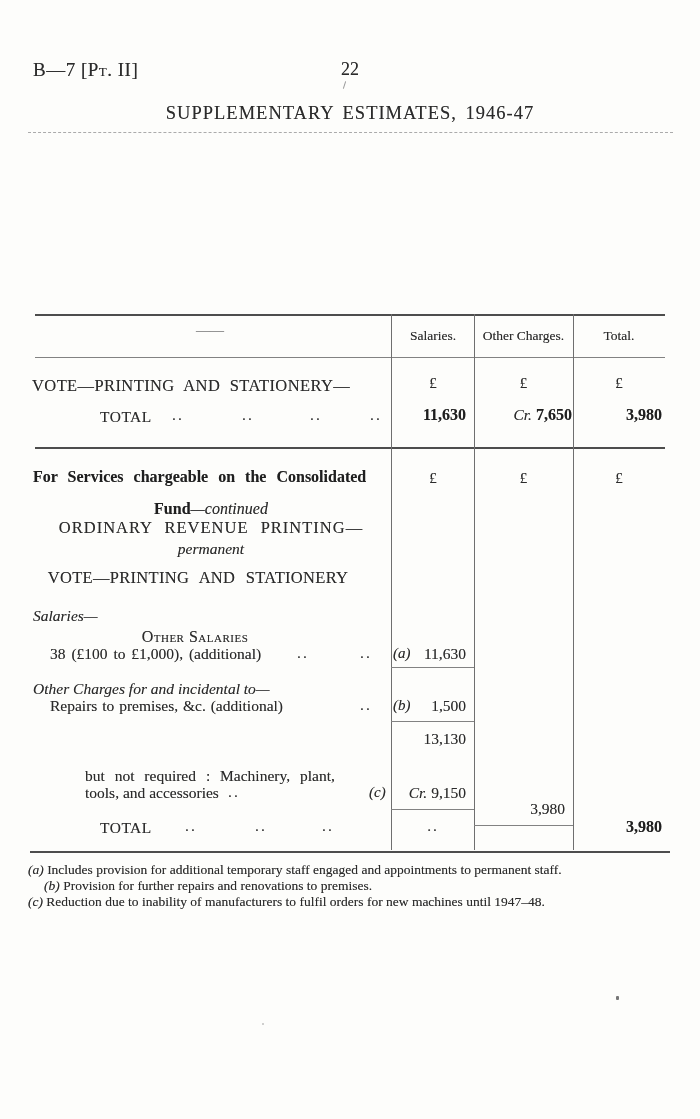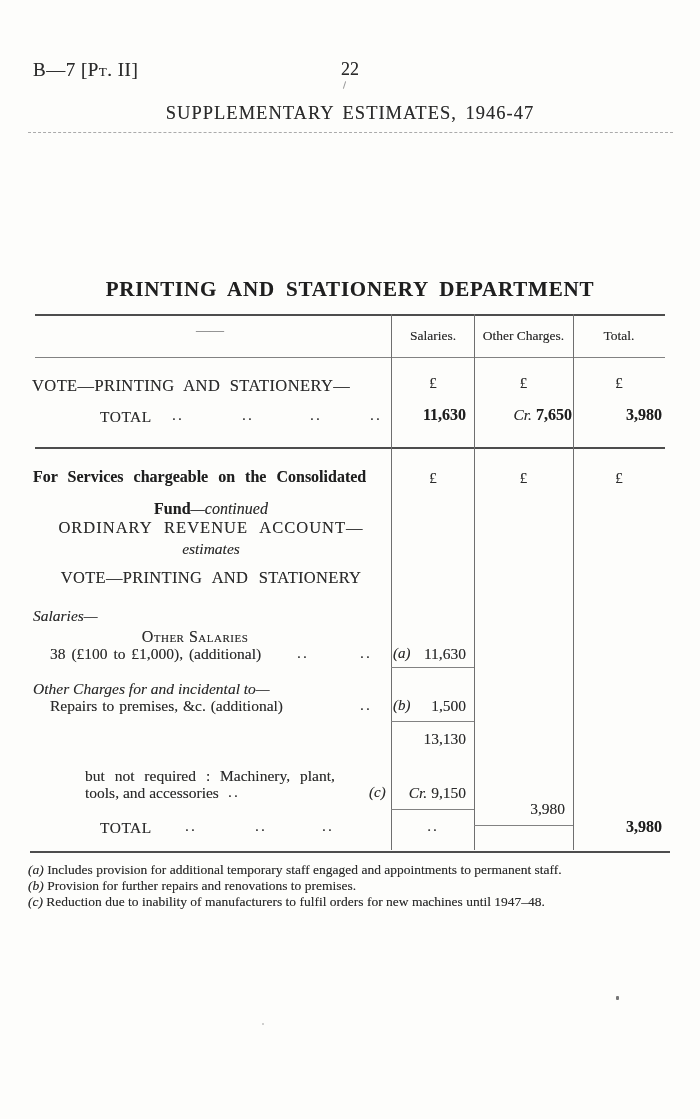--- a/index.html
+++ b/index.html
@@ -29,21 +29,20 @@
   <div class="t sc" style="left:33px;top:59px;font-size:19px;letter-spacing:.5px;">B—7 [Pt. II]</div>
 
   <div class="t c" style="left:320px;top:59px;width:60px;font-size:18px;">22</div>
 
   <div class="speck" style="left:344px;top:81px;width:1px;height:8px;transform:rotate(18deg);background:#9a9a9a;"></div>
 
   <div class="t c" style="left:0;top:103px;width:700px;font-size:18.5px;letter-spacing:1px;word-spacing:3px;">SUPPLEMENTARY ESTIMATES, 1946-47</div>
 
   <div class="hline-dashed" style="left:28px;top:132px;width:645px;"></div>
 
-  <div class="t c b" style="left:0;top:277px;width:700px;font-size:21px;letter-spacing:.8px;word-spacing:5px;">PRINTING AND STATIONERY DEPARTMENT</div>
 
   <div class="hline-heavy" style="left:35px;top:314px;width:630px;"></div>
   <div class="hline" style="left:35px;top:357px;width:630px;"></div>
   <div class="hline-heavy" style="left:35px;top:447px;width:630px;"></div>
   <div class="hline-heavy" style="left:30px;top:851px;width:640px;"></div>
 
   <div class="vline" style="left:391px;top:314px;height:536px;"></div>
   <div class="vline" style="left:474px;top:314px;height:536px;"></div>
   <div class="vline" style="left:573px;top:314px;height:536px;"></div>
 
@@ -73,24 +72,24 @@
 
   <div class="t c" style="left:392px;top:470px;width:82px;font-size:15px;">£</div>
   <div class="t c" style="left:475px;top:470px;width:97px;font-size:15px;">£</div>
   <div class="t c" style="left:576px;top:470px;width:86px;font-size:15px;">£</div>
 
   <div class="t b" style="left:33px;top:468px;font-size:16px;word-spacing:6px;">For Services chargeable on the Consolidated</div>
   <div class="t c" style="left:33px;top:500px;width:356px;font-size:16px;">
       <span class="b">Fund</span><span class="i">—continued</span>
   </div>
 
-  <div class="t c" style="left:33px;top:519px;width:356px;font-size:16.5px;letter-spacing:1px;word-spacing:7px;">ORDINARY REVENUE ACCOUNT—</div>
-  <div class="t c i" style="left:33px;top:540px;width:356px;font-size:15.5px;">estimates</div>
+  <div class="t c" style="left:33px;top:519px;width:356px;font-size:16.5px;letter-spacing:1px;word-spacing:7px;">ORDINARY REVENUE PRINTING—</div>
+  <div class="t c i" style="left:33px;top:540px;width:356px;font-size:15.5px;">permanent</div>
 
-  <div class="t c" style="left:33px;top:569px;width:356px;font-size:16.5px;letter-spacing:.3px;word-spacing:6px;font-family:Liberation Serif, serif;">VOTE—PRINTING AND STATIONERY</div>
+  <div class="t c" style="left:20px;top:569px;width:356px;font-size:16.5px;letter-spacing:.3px;word-spacing:6px;font-family:Liberation Serif, serif;">VOTE—PRINTING AND STATIONERY</div>
 
   <div class="t i" style="left:33px;top:607px;font-size:15.5px;">Salaries—</div>
   <div class="t c sc" style="left:35px;top:628px;width:320px;font-size:16px;letter-spacing:.5px;">Other Salaries</div>
 
   <div class="t" style="left:50px;top:645px;font-size:15.5px;word-spacing:2px;">38 (£100 to £1,000), (additional)</div>
   <div class="t dots" style="left:297px;top:644px;font-size:15.5px;">..</div>
   <div class="t dots" style="left:360px;top:644px;font-size:15.5px;">..</div>
   <div class="t i" style="left:393px;top:645px;font-size:15px;">(a)</div>
   <div class="t r" style="left:410px;top:645px;width:56px;font-size:15.5px;">11,630</div>
 
@@ -124,21 +123,21 @@
   <div class="t dots" style="left:185px;top:817px;font-size:15.5px;">..</div>
   <div class="t dots" style="left:255px;top:817px;font-size:15.5px;">..</div>
   <div class="t dots" style="left:322px;top:817px;font-size:15.5px;">..</div>
   <div class="t c dots" style="left:392px;top:817px;width:82px;font-size:15.5px;">..</div>
   <div class="t r b" style="left:576px;top:818px;width:86px;font-size:16px;">3,980</div>
 
   <div class="t" style="left:28px;top:862px;font-size:13.5px;">
     <span class="i">(a)</span>
     <span>Includes provision for additional temporary staff engaged and appointments to permanent staff.</span>
   </div>
-  <div class="t" style="left:28px;top:878px;font-size:13.5px;">
+  <div class="t" style="left:44px;top:878px;font-size:13.5px;">
     <span class="i">(b)</span>
     <span>Provision for further repairs and renovations to premises.</span>
   </div>
   <div class="t" style="left:28px;top:894px;font-size:13.5px;">
     <span class="i">(c)</span>
     <span>Reduction due to inability of manufacturers to fulfil orders for new machines until 1947–48.</span>
   </div>
 
   <div class="speck" style="left:616px;top:996px;width:3px;height:4px;"></div>
   <div class="speck" style="left:262px;top:1023px;width:2px;height:2px;background:#bfbfbf;"></div>

